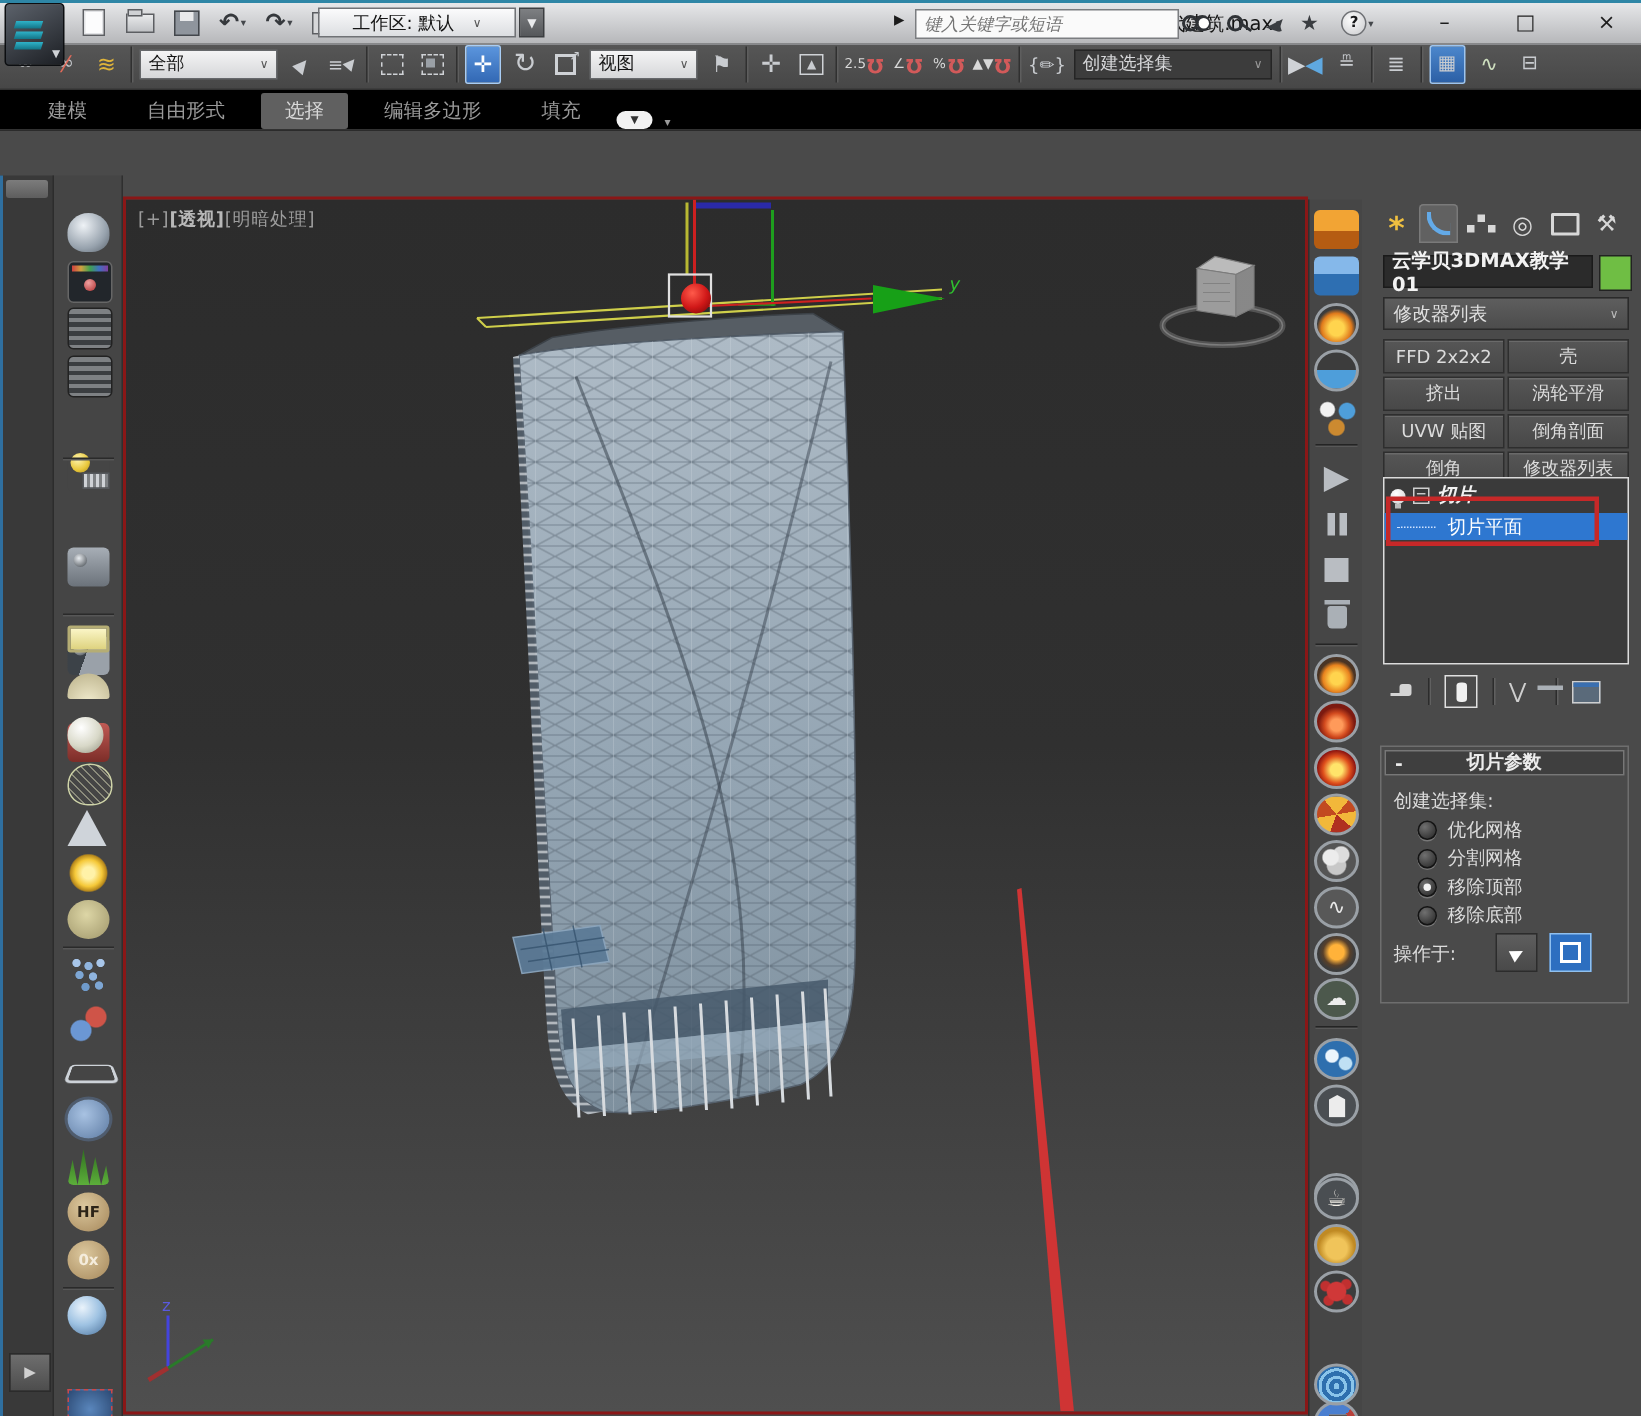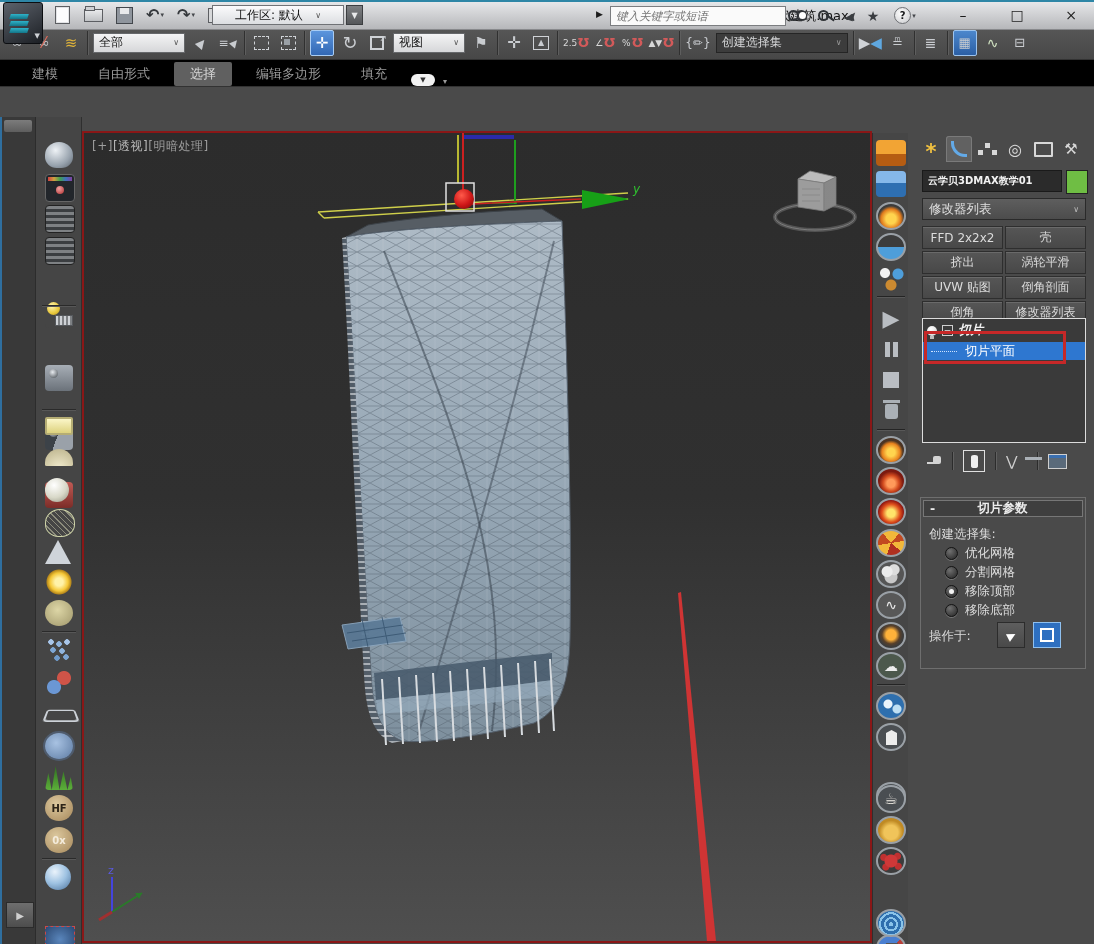--- a/index.html
+++ b/index.html
@@ -104,21 +104,21 @@
   .grass{background:linear-gradient(#2c6a1e,#5cae3a);clip-path:polygon(0 100%,12% 35%,24% 100%,38% 8%,52% 100%,66% 28%,80% 100%,92% 50%,100% 100%)}
   .tanic{border-radius:50%;background:radial-gradient(circle at 40% 35%,#dcc89e,#a5875a);display:flex;align-items:center;justify-content:center;
          color:#2c2418;font-size:10px;font-weight:bold}
   .tanic.lt{color:#f4ecdc}
   .bsphere{width:26px;height:26px;border-radius:50%;background:radial-gradient(circle at 38% 30%,#eaf3fb,#9ec2e2 48%,#49709a)}
   .partial{height:18px;border:1px dashed #cc4848;background:radial-gradient(circle at 50% 70%,#5a86bc,#2c4a74);border-radius:0}
   
   #viewport{left:82px;top:131px;width:790px;height:812px;box-sizing:border-box;border:2px solid #8a1717;
             background:linear-gradient(#2c2c2c 0%,#303030 45%,#4f4f4f 100%);overflow:hidden}
   #vplabel{left:8px;top:5px;color:#9c9c9c;font-size:12px;letter-spacing:.5px}
-  #vplabel b{color:#b8b8b8;font-weight:normal}
+  #vplabel b{color:#b8b8b8;font-weight:bold}
   
   #rstrip{left:872px;top:133px;width:36px;height:811px;background:#464646;border-left:1px solid #2f2f2f;box-sizing:border-box;overflow:hidden}
   .ri{position:absolute;left:3px;width:30px;height:28px;border-radius:50%;border:2px solid #9aa0a6;box-sizing:border-box;
       display:flex;align-items:center;justify-content:center;color:#eee;font-size:13px}
   .ri.sq{border-radius:4px;border:none;width:30px;height:26px}
   .ri.bare{border:none;background:none;color:#b9bdc2}
   .rsep{position:absolute;left:4px;width:28px;height:1px;background:#242424;box-shadow:0 1px 0 #585858}
   .firebox{background:linear-gradient(#f2a434 55%,#b55c12 55%)}
   .liqbox{background:linear-gradient(#85b8ea 45%,#2e6fb2 45%)}
   .firec{background:radial-gradient(circle at 50% 62%,#ffd44e 0 5px,#e07a1c 10px,#3c3c3c 13px)}
@@ -151,21 +151,21 @@
   #cpanel{left:908px;top:133px;width:186px;height:811px;background:#4a4a4a}
   .ptab{position:absolute;top:3px;width:26px;height:26px;display:flex;align-items:center;justify-content:center;border-radius:3px 3px 0 0}
   .ptab.on{background:#616161;box-shadow:inset 0 0 0 1px #7a7a7a}
   .ic-create{color:#f0c040;font-size:21px;font-weight:bold;line-height:10px;margin-top:6px}
   .ic-modify{width:13px;height:13px;border-left:3px solid #63aae8;border-bottom:3px solid #63aae8;border-radius:0 0 0 14px}
   .ic-hier{width:5px;height:5px;background:#d8d8d8;box-shadow:-7px 7px 0 #d8d8d8,7px 7px 0 #d8d8d8;margin-bottom:7px}
   .ic-motion{color:#d8d8d8;font-size:16px}
   .ic-disp{width:15px;height:11px;border:2px solid #d8d8d8;border-radius:1px}
   .ic-util{color:#d8d8d8;font-size:15px}
   #objname{left:14px;top:37px;width:140px;height:22px;background:#2b2b2b;border:1px solid #1a1a1a;color:#f2f2f2;
-           font-weight:bold;font-size:10px;display:flex;align-items:center;padding:0 5px;box-sizing:border-box}
+           font-weight:bold;font-size:13px;display:flex;align-items:center;padding:0 5px;box-sizing:border-box}
   #objcolor{left:158px;top:37px;width:20px;height:22px;background:#6fbe44;border:1px solid #222}
   #modlist{left:14px;top:65px;width:164px;height:22px;background:linear-gradient(#5e5e5e,#4c4c4c);border:1px solid #2a2a2a;
            color:#e0e0e0;display:flex;align-items:center;justify-content:space-between;padding:0 6px;box-sizing:border-box;font-size:12.5px}
   #btngrid{left:14px;top:93px;width:164px;display:grid;grid-template-columns:1fr 1fr;gap:2px}
   .mbtn{height:21px;background:linear-gradient(#565656,#484848);border:1px solid #2e2e2e;box-shadow:inset 0 1px 0 #6a6a6a;
         color:#dcdcdc;font-size:12px;display:flex;align-items:center;justify-content:center;white-space:nowrap}
   #stackbox{left:14px;top:185px;width:164px;height:125px;background:#3a3a3a;border:1px solid #dcdcdc;box-sizing:border-box}
   #stackrow1{display:flex;align-items:center;gap:5px;padding:3px 4px 1px}
   .bulb{width:10px;height:10px;border-radius:50%;background:radial-gradient(circle at 38% 30%,#ffffff,#cfcfcf);position:relative}
   .bulb:after{content:"";position:absolute;left:3px;bottom:-3px;width:4px;height:3px;background:#bdbdbd}

